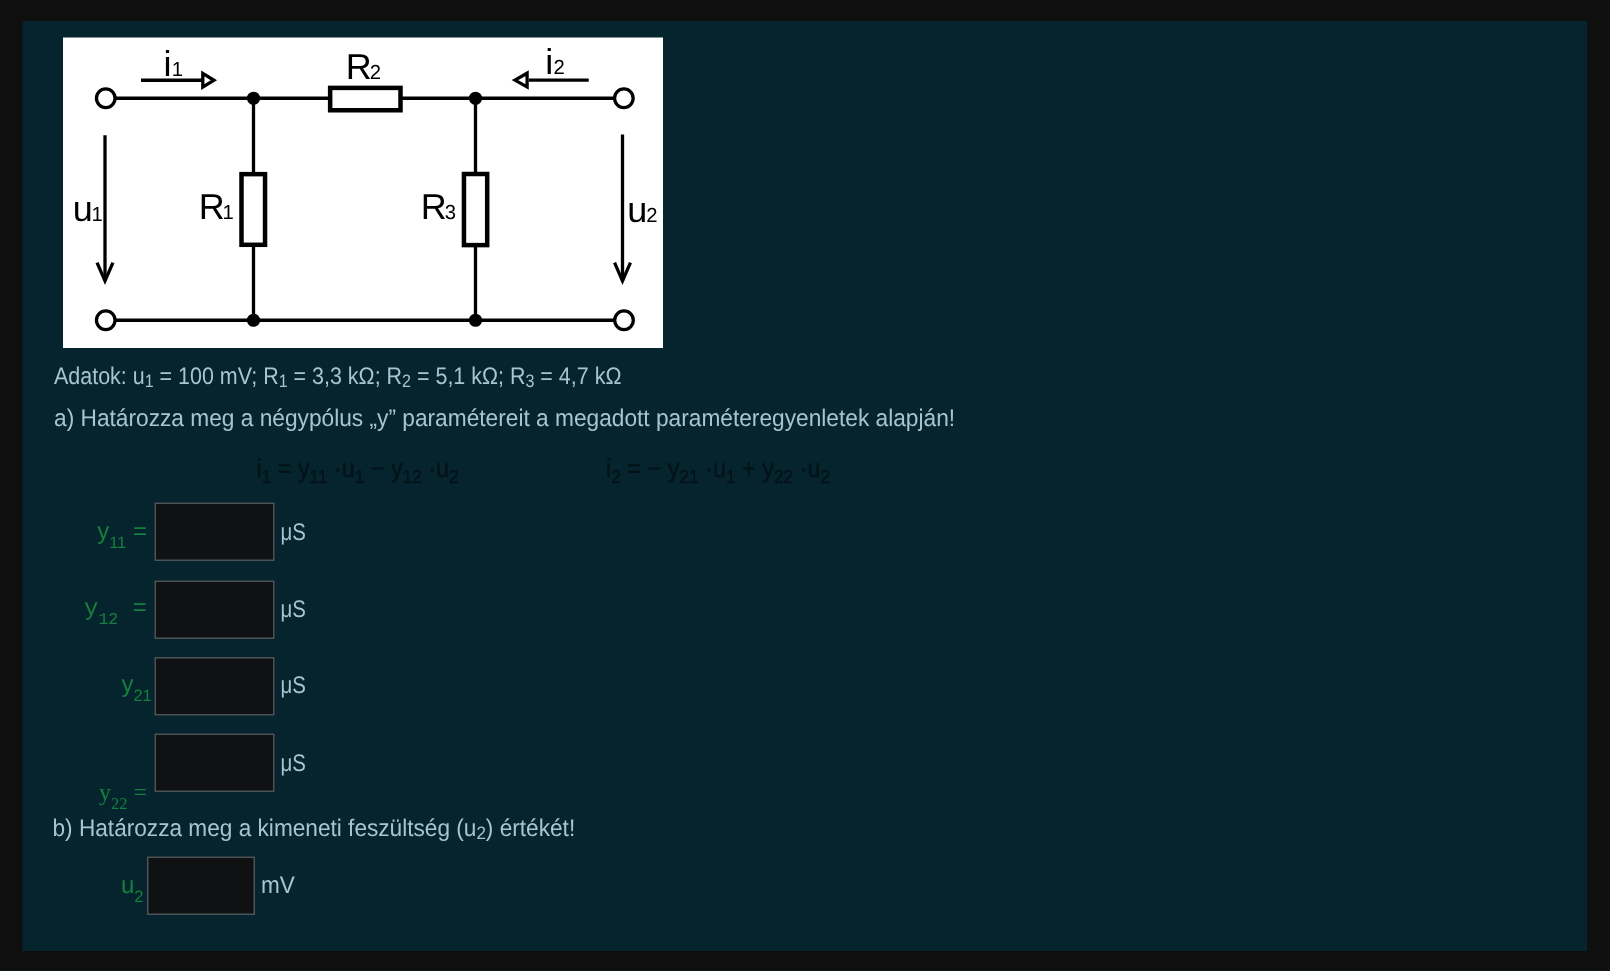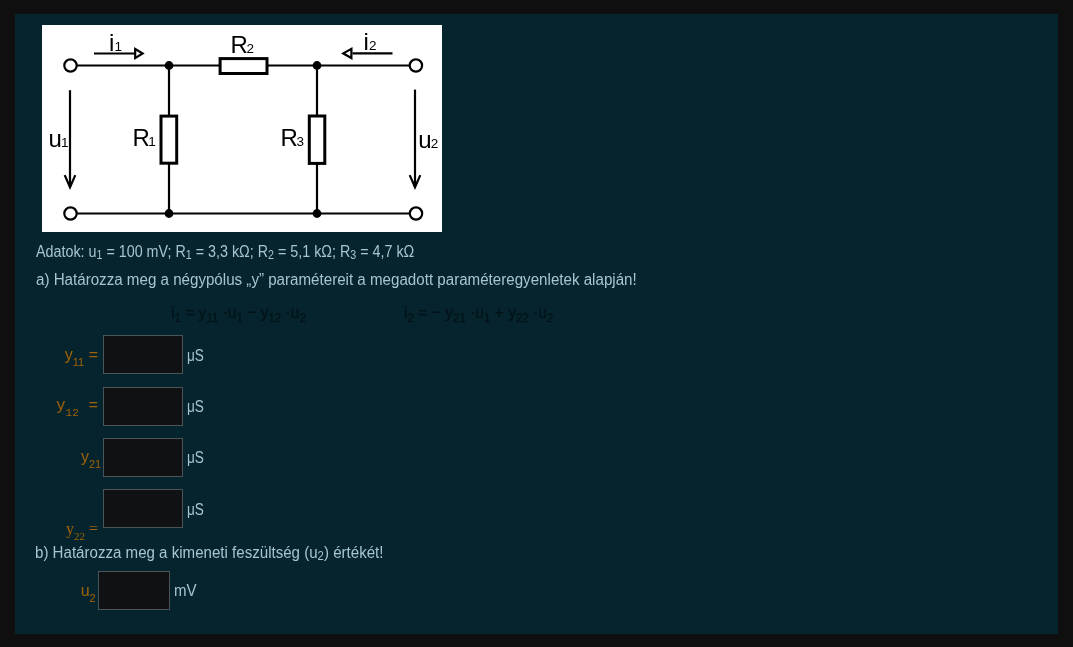--- a/index.html
+++ b/index.html
@@ -4,21 +4,21 @@
 <style>
   html,body{margin:0;padding:0;}
   body{width:1073px;height:647px;background:#0f0f10;position:relative;overflow:hidden;
        font-family:"Liberation Sans",sans-serif;}
   .panel{position:absolute;left:15px;top:14px;width:1043px;height:620px;background:#05242d;}
   .txt{position:absolute;color:#a7c4d2;font-size:16px;line-height:1;white-space:nowrap;transform-origin:0 0;}
   .txt sub{font-size:12px;line-height:0;position:relative;top:2px;vertical-align:baseline;}
   .eq{position:absolute;color:#041318;font-size:17px;line-height:1;white-space:nowrap;transform-origin:0 0;-webkit-text-stroke:0.25px #041318;}
   .eq sub{font-size:12.5px;line-height:0;position:relative;top:3.5px;vertical-align:baseline;}
   .ibox{position:absolute;width:80px;height:39px;background:#101113;border:1px solid #4b5559;box-sizing:border-box;}
-  .lbl{position:absolute;color:#a16207;font-size:16px;line-height:1;text-align:right;white-space:nowrap;}
+  .lbl{position:absolute;color:#15803d;font-size:16px;line-height:1;text-align:right;white-space:nowrap;}
   .lbl sub{font-size:11px;line-height:0;position:relative;top:2px;}
   .unit{position:absolute;color:#a7c4d2;font-size:16px;line-height:1;white-space:nowrap;transform-origin:0 0;transform:scaleX(0.85);}
 </style>
 </head>
 <body>
 <div class="panel"></div>
 
 <svg style="position:absolute;left:42px;top:25px;background:#ffffff" width="400" height="207" viewBox="0 0 400 207">
   <g stroke="#000000" stroke-width="2.2" fill="none">
     <line x1="28.5" y1="40.5" x2="373.9" y2="40.5"></line>

